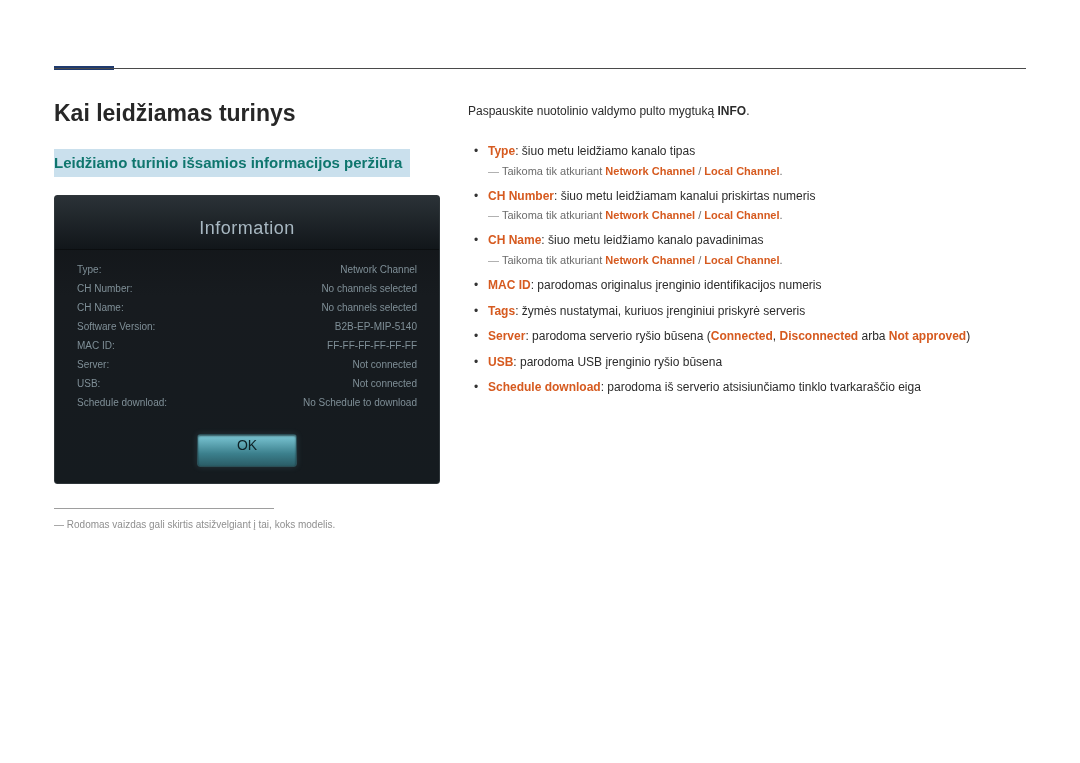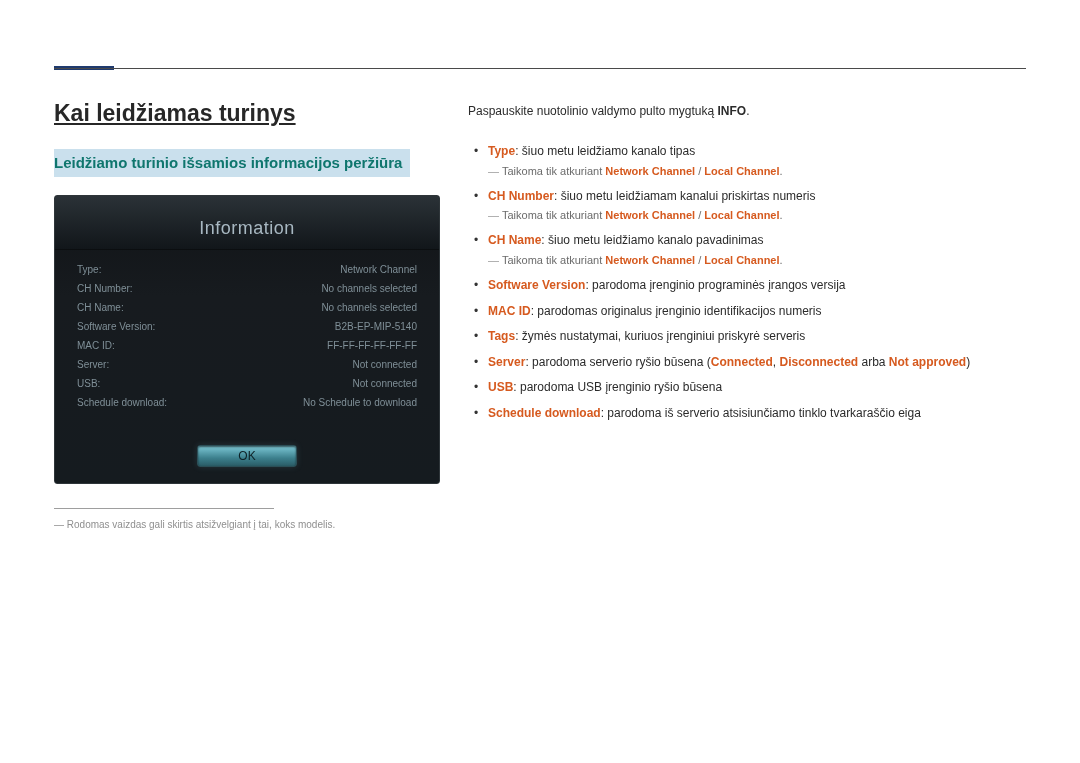--- a/index.html
+++ b/index.html
@@ -38,21 +38,20 @@
     display: flex;
     gap: 28px;
   }
   .col-left { width: 386px; flex: 0 0 386px; }
   .col-right { flex: 1; padding-top: 4px; }
   h1 {
     font-size: 23px;
     font-weight: 700;
     color: #272727;
     margin-bottom: 22px;
-    text-decoration: underline;
   }
   .subhead-wrap {
     background: #cae0ed;
     display: inline-block;
     padding: 5px 8px 5px 0;
     margin-bottom: 18px;
   }
   .subhead {
     font-size: 15px;
     font-weight: 700;
@@ -89,26 +88,26 @@
     color: #7f8f97;
     padding: 4px 0;
   }
   .info-row .v { text-align: right; color: #7f8f97; }
   .ok-btn {
     position: absolute;
     left: 50%;
     transform: translateX(-50%);
     bottom: 16px;
     width: 100px;
-    height: 22px;
+    height: 33px;
     background: linear-gradient(180deg,#7dc8d6 0%,#3c808d 60%,#2a5c66 100%);
     border: 1px solid #2b4e56;
     border-radius: 3px;
     color: #0e2227;
-    font-size: 12px;
+    font-size: 14px;
     text-align: center;
     line-height: 20px;
     box-shadow: 0 1px 2px rgba(0,0,0,.6) inset, 0 0 6px rgba(125,200,214,.15);
   }
 
   .hr-small {
     width: 220px;
     height: 1px;
     background: #9e9e9e;
     margin-top: 24px;
@@ -232,23 +231,20 @@
         </li>
         <li>
           <span class="red">CH Number</span><span>: šiuo metu leidžiamam kanalui priskirtas numeris</span>
           <span class="sub"><span>Taikoma tik atkuriant </span><span class="red">Network Channel</span><span> / </span><span class="red">Local Channel</span><span>.</span></span>
         </li>
         <li>
           <span class="red">CH Name</span><span>: šiuo metu leidžiamo kanalo pavadinimas</span>
           <span class="sub"><span>Taikoma tik atkuriant </span><span class="red">Network Channel</span><span> / </span><span class="red">Local Channel</span><span>.</span></span>
         </li>
         <li>
-          <span class="red">Software Version</span><span>: parodoma įrenginio programinės įrangos versija</span>
-        </li>
-        <li>
           <span class="red">MAC ID</span><span>: parodomas originalus įrenginio identifikacijos numeris</span>
         </li>
         <li>
           <span class="red">Tags</span><span>: žymės nustatymai, kuriuos įrenginiui priskyrė serveris</span>
         </li>
         <li>
           <span class="red">Server</span><span>: parodoma serverio ryšio būsena (</span><span class="red">Connected</span><span>, </span><span class="red">Disconnected</span><span> arba </span><span class="red">Not approved</span><span>)</span>
         </li>
         <li>
           <span class="red">USB</span><span>: parodoma USB įrenginio ryšio būsena</span>

